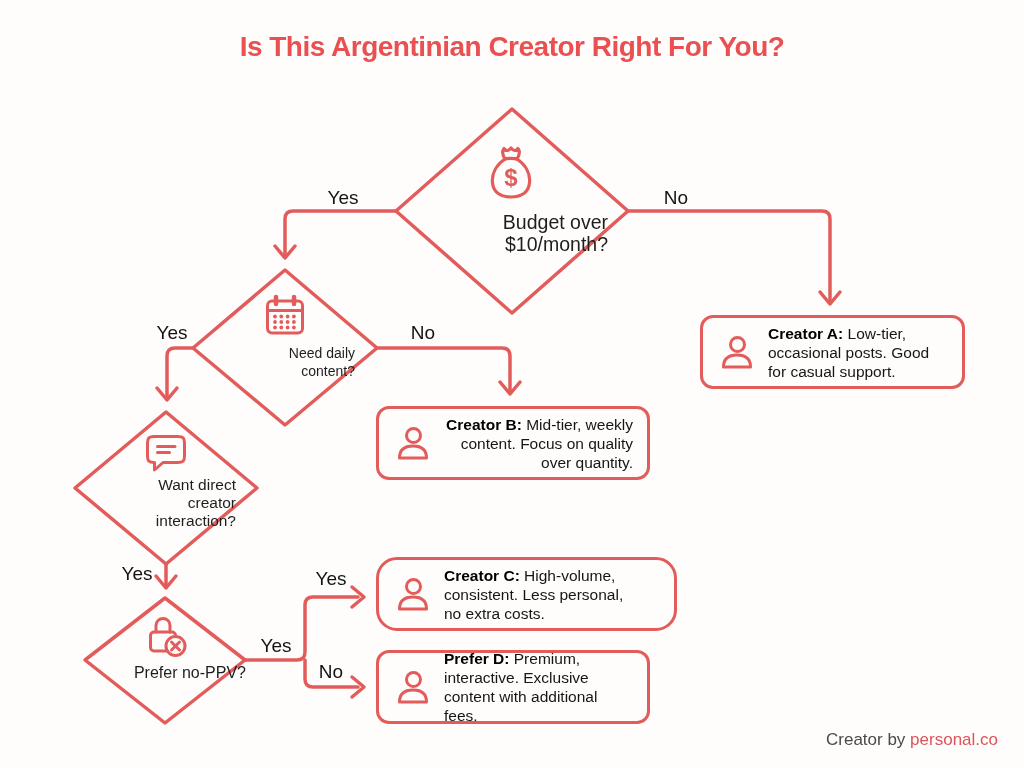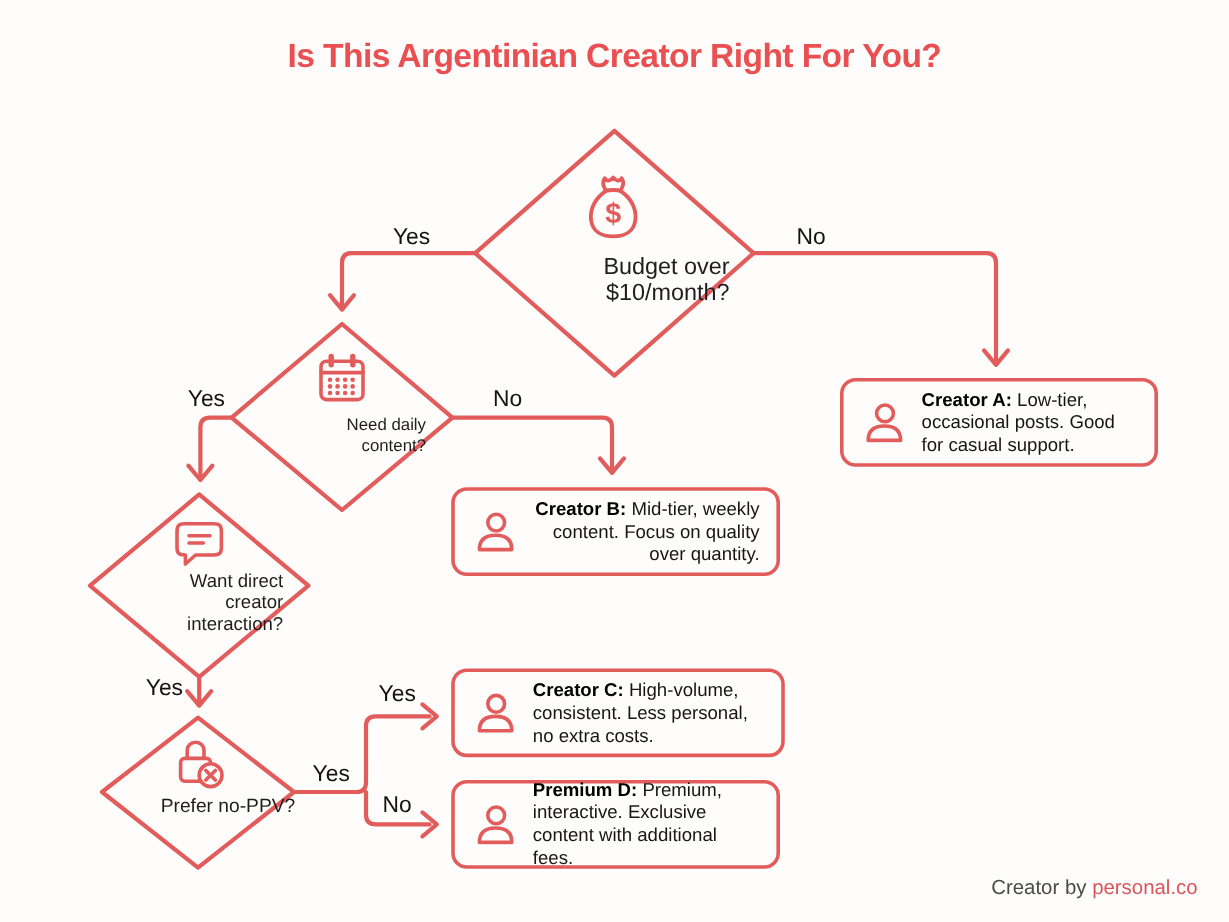--- a/index.html
+++ b/index.html
@@ -143,38 +143,38 @@
   <div class="result-box" style="left:376px;top:406px;width:274px;height:74px;text-align:right;">
     <span class="person-icon">
       <svg width="36" height="34" viewBox="0 0 36 34" fill="none" stroke="#e25c5c" stroke-width="3" stroke-linecap="round" stroke-linejoin="round">
         <circle cx="18.5" cy="9.5" r="7"></circle>
         <path d="M4.5,32 C4.5,23 10.5,20 18,20 C25.5,20 31.5,23 31.5,32 Z"></path>
       </svg>
     </span>
     <span class="result-text"><b>Creator B:</b> <span>Mid-tier, weekly content. Focus on quality over quantity.</span></span>
   </div>
 
-  <div class="result-box" style="left:376px;top:557px;width:278px;height:74px;">
+  <div class="result-box" style="left:376px;top:557px;width:301px;height:74px;border-radius:21px;">
     <span class="person-icon">
       <svg width="36" height="34" viewBox="0 0 36 34" fill="none" stroke="#e25c5c" stroke-width="3" stroke-linecap="round" stroke-linejoin="round">
         <circle cx="18.5" cy="9.5" r="7"></circle>
         <path d="M4.5,32 C4.5,23 10.5,20 18,20 C25.5,20 31.5,23 31.5,32 Z"></path>
       </svg>
     </span>
     <span class="result-text"><b>Creator C:</b> <span>High-volume, consistent. Less personal, no extra costs.</span></span>
   </div>
 
   <div class="result-box" style="left:376px;top:650px;width:274px;height:74px;">
     <span class="person-icon">
       <svg width="36" height="34" viewBox="0 0 36 34" fill="none" stroke="#e25c5c" stroke-width="3" stroke-linecap="round" stroke-linejoin="round">
         <circle cx="18.5" cy="9.5" r="7"></circle>
         <path d="M4.5,32 C4.5,23 10.5,20 18,20 C25.5,20 31.5,23 31.5,32 Z"></path>
       </svg>
     </span>
-    <span class="result-text"><b>Premium D:</b> <span>Premium, interactive. Exclusive content with additional fees.</span></span>
+    <span class="result-text"><b>Prefer D:</b> <span>Premium, interactive. Exclusive content with additional fees.</span></span>
   </div>
 
   <div class="footer">
     <span>Creator by</span>
     <span class="brand">personal.co</span>
   </div>
 
 </div>
 
 </body></html>

